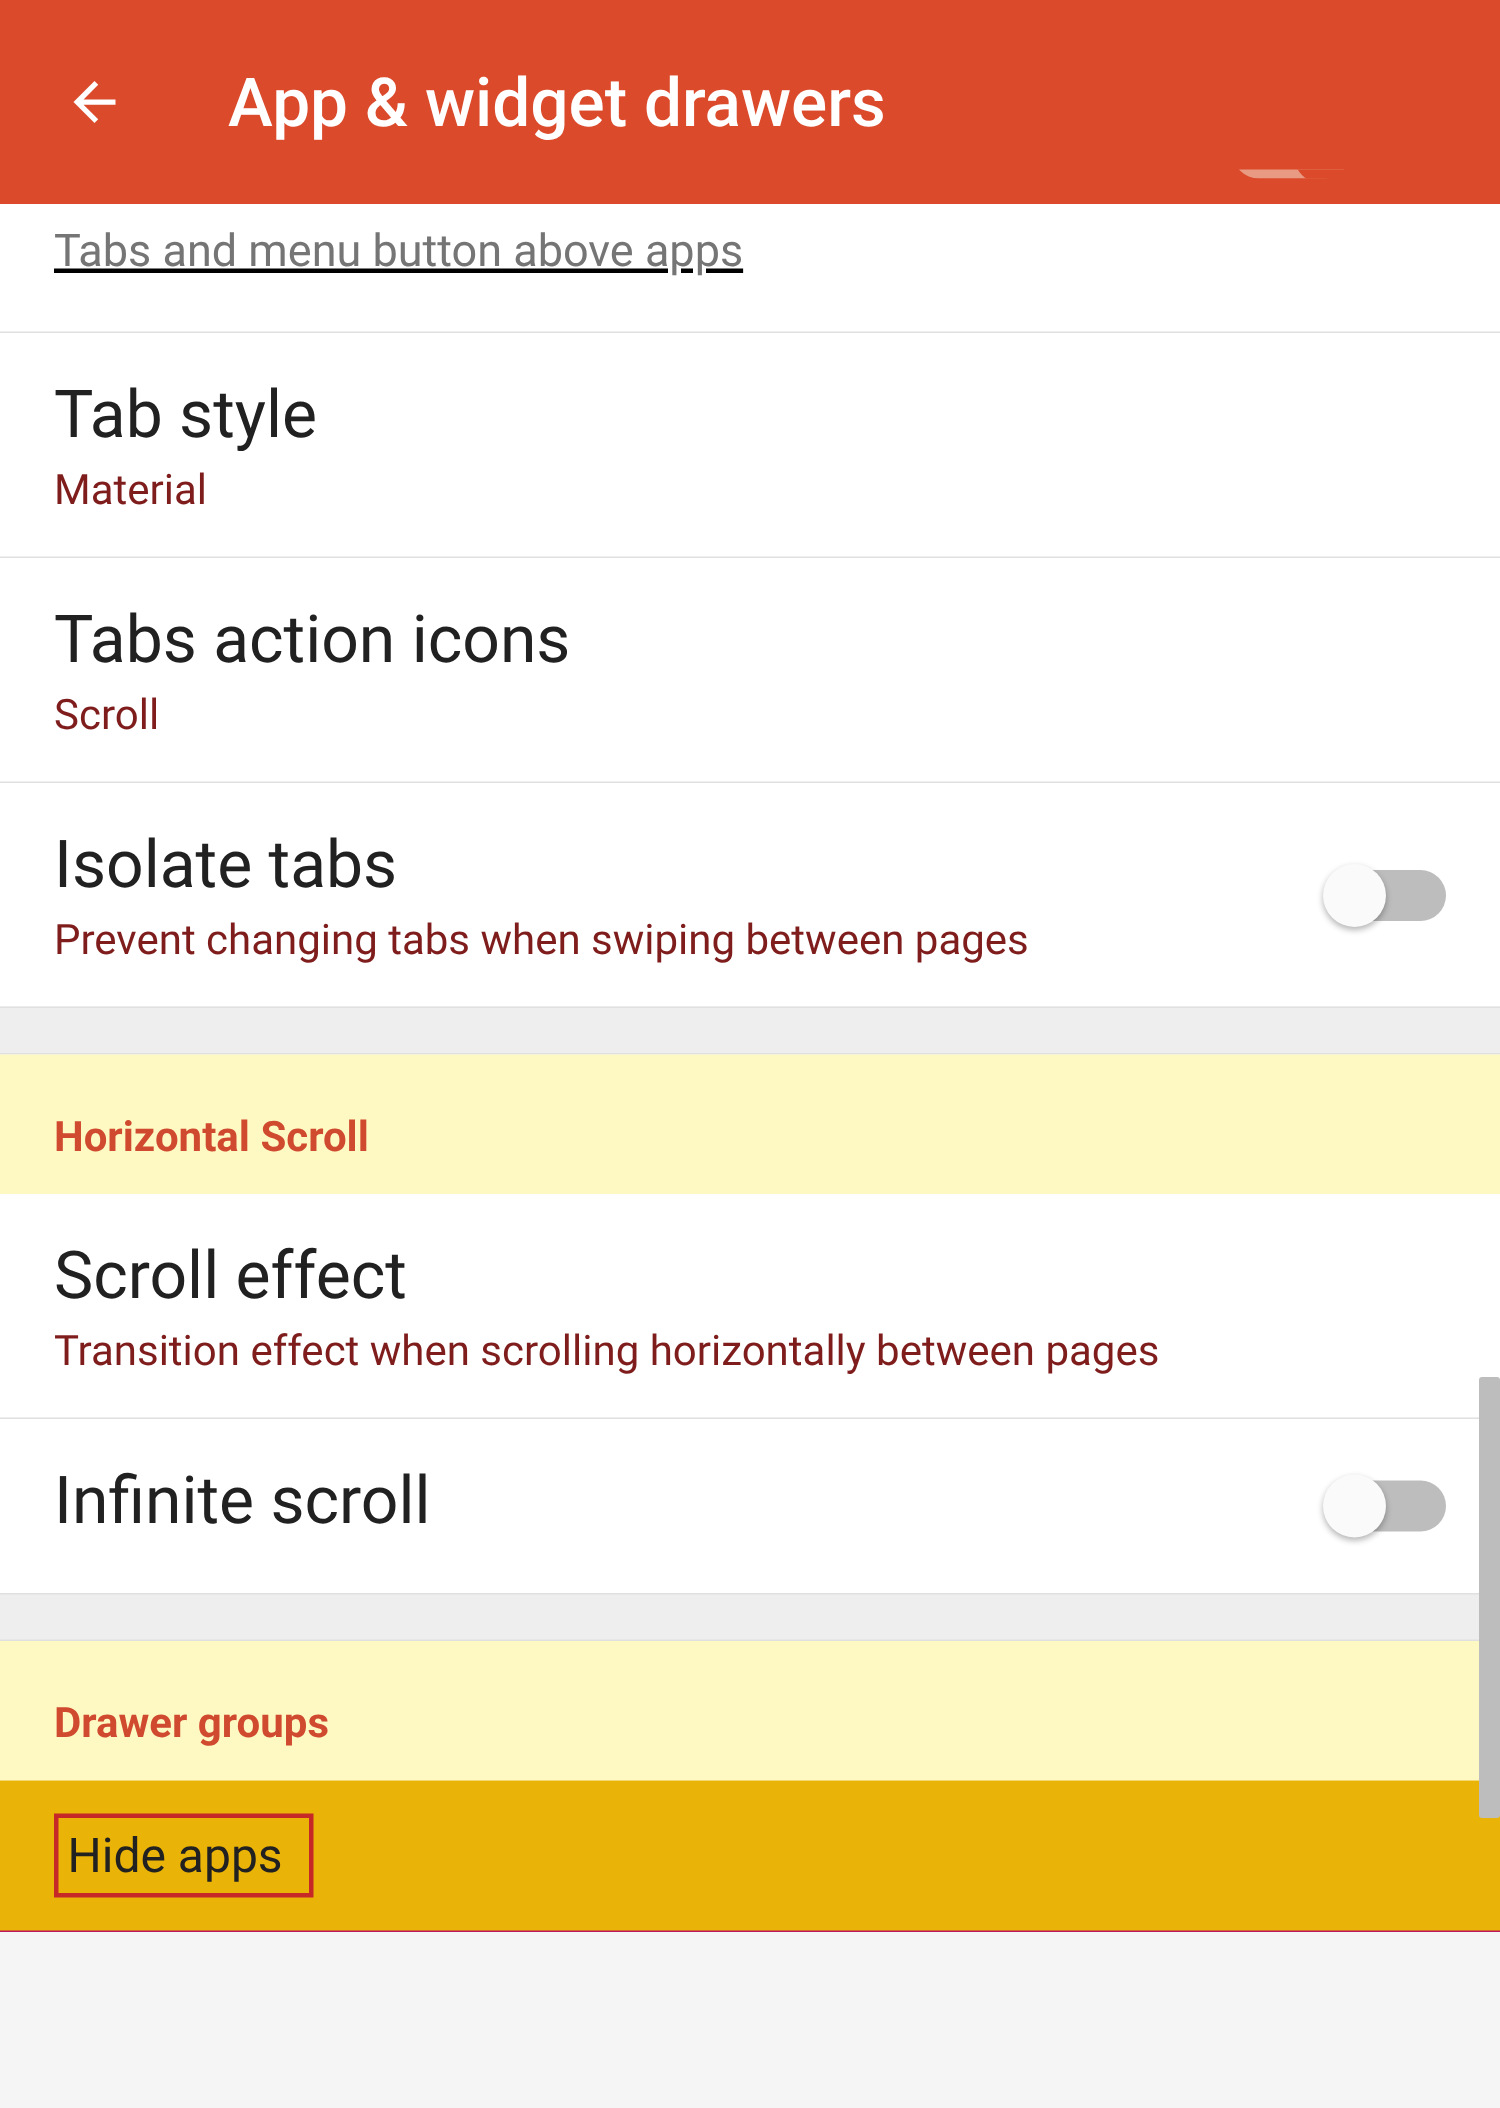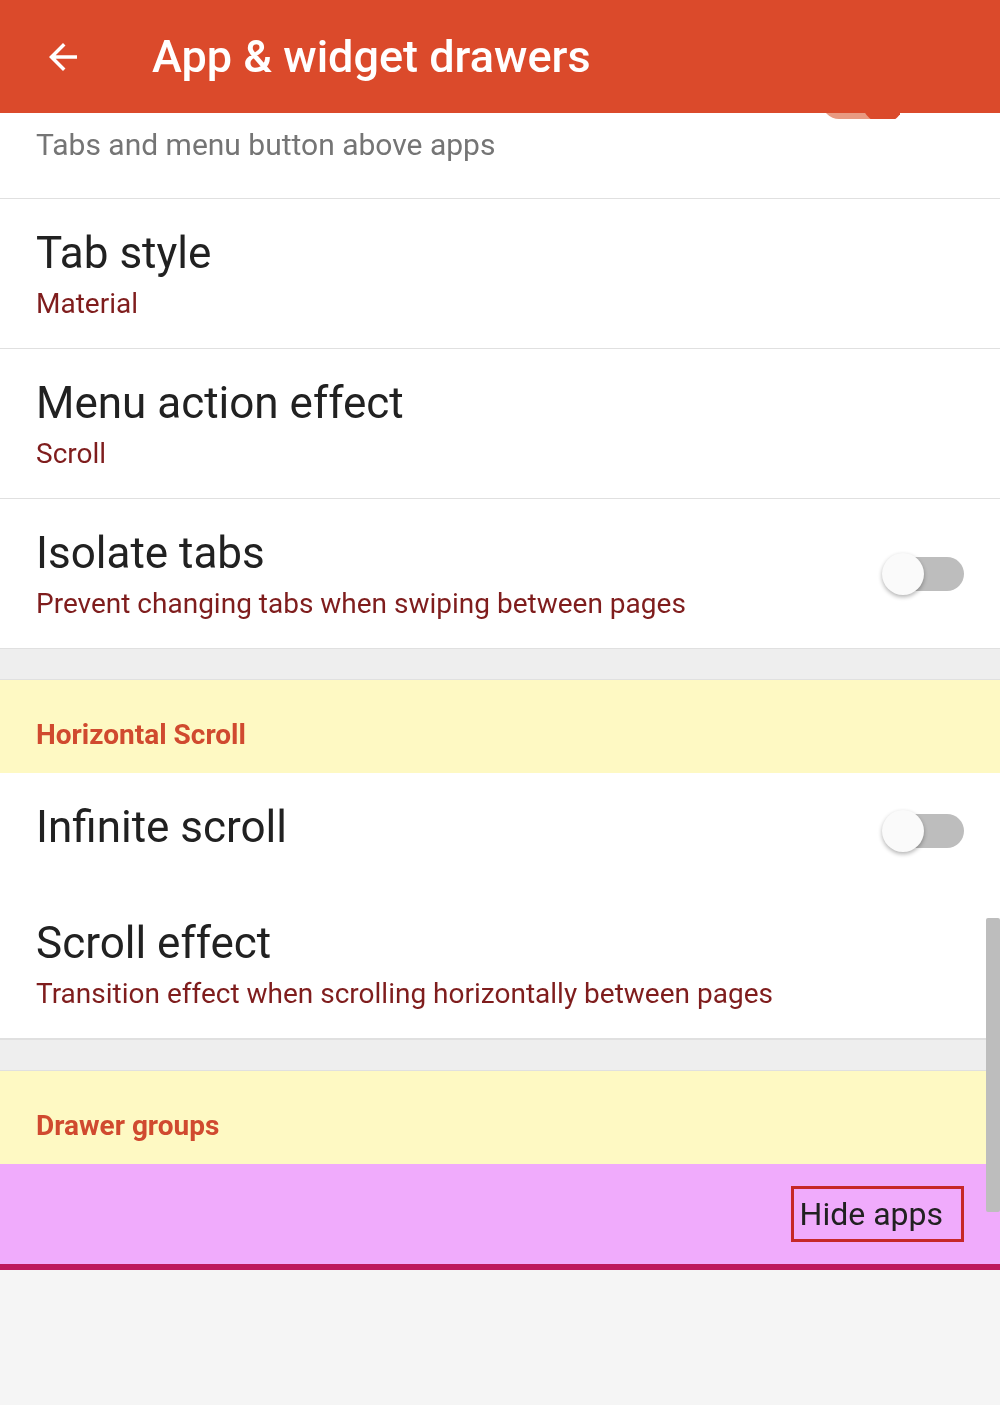--- a/index.html
+++ b/index.html
@@ -9,21 +9,21 @@
       font-family: -apple-system, BlinkMacSystemFont, 'Segoe UI', Roboto, Arial, sans-serif;
     }
     body {
       width: 1000px;
       height: 1405px;
       background: #f5f5f5;
       overflow: hidden;
     }
     .header {
       background: #db4a2b;
-      height: 113px;
+      height: 136px;
       display: flex;
       align-items: center;
       padding: 0 42px;
     }
     .back-icon {
       color: white;
       margin-right: 68px;
       cursor: pointer;
       display: flex;
       align-items: center;
@@ -44,20 +44,21 @@
       padding: 28px 36px;
       border-bottom: 1px solid #e0e0e0;
       display: flex;
       align-items: center;
       justify-content: space-between;
       background: white;
     }
     .setting-row.first-row {
       padding-top: 14px;
       padding-bottom: 36px;
+      text-decoration: underline;
     }
     .setting-text {
       flex: 1;
     }
     .setting-title {
       font-size: 44px;
       color: #212121;
       margin-bottom: 8px;
     }
     .setting-subtitle {
@@ -124,24 +125,23 @@
       font-size: 28px;
       font-weight: 700;
       color: #d04a2f;
       background: #fef9c3;
     }
     .highlighted {
       border: 3px solid #c62828;
     }
     .hide-apps-row {
       padding: 22px 36px 22px 36px;
-      border-bottom: 6px solid #be185d;
-      background: #f0abfc;
-      display: flex;
-      justify-content: flex-end;
+      border-bottom: 1px solid #be185d;
+      background: #eab308;
+      display: flex;
     }
     .hide-apps-box {
       display: inline-block;
       padding: 6px 18px 6px 6px;
       font-size: 32px;
       color: #212121;
     }
     .scrollbar-indicator {
       position: absolute;
       right: 0;
@@ -178,51 +178,51 @@
 
   <div class="setting-row">
     <div class="setting-text">
       <div class="setting-title">Tab style</div>
       <div class="setting-subtitle">Material</div>
     </div>
   </div>
 
   <div class="setting-row">
     <div class="setting-text">
-      <div class="setting-title">Menu action effect</div>
+      <div class="setting-title">Tabs action icons</div>
       <div class="setting-subtitle">Scroll</div>
     </div>
   </div>
 
   <div class="setting-row" style="border-bottom:none;">
     <div class="setting-text">
       <div class="setting-title">Isolate tabs</div>
       <div class="setting-subtitle">Prevent changing tabs when swiping between pages</div>
     </div>
     <div class="toggle"></div>
   </div>
 
   <div class="section-gap"></div>
 
   <div class="section-header">Horizontal Scroll</div>
 
-  <div class="setting-row" style="border-bottom:none;">
-    <div class="setting-text">
-      <div class="setting-title">Infinite scroll</div>
-    </div>
-    <div class="toggle"></div>
-  </div>
-
   <div class="setting-row">
     <div class="setting-text">
       <div class="setting-title">Scroll effect</div>
       <div class="setting-subtitle">Transition effect when scrolling horizontally between pages</div>
     </div>
   </div>
 
+  <div class="setting-row" style="border-bottom:none;">
+    <div class="setting-text">
+      <div class="setting-title">Infinite scroll</div>
+    </div>
+    <div class="toggle"></div>
+  </div>
+
   <div class="section-gap"></div>
 
   <div class="section-header">Drawer groups</div>
 
   <div class="hide-apps-row">
     <div class="highlighted hide-apps-box">Hide apps</div>
   </div>
 
 </div>
 

